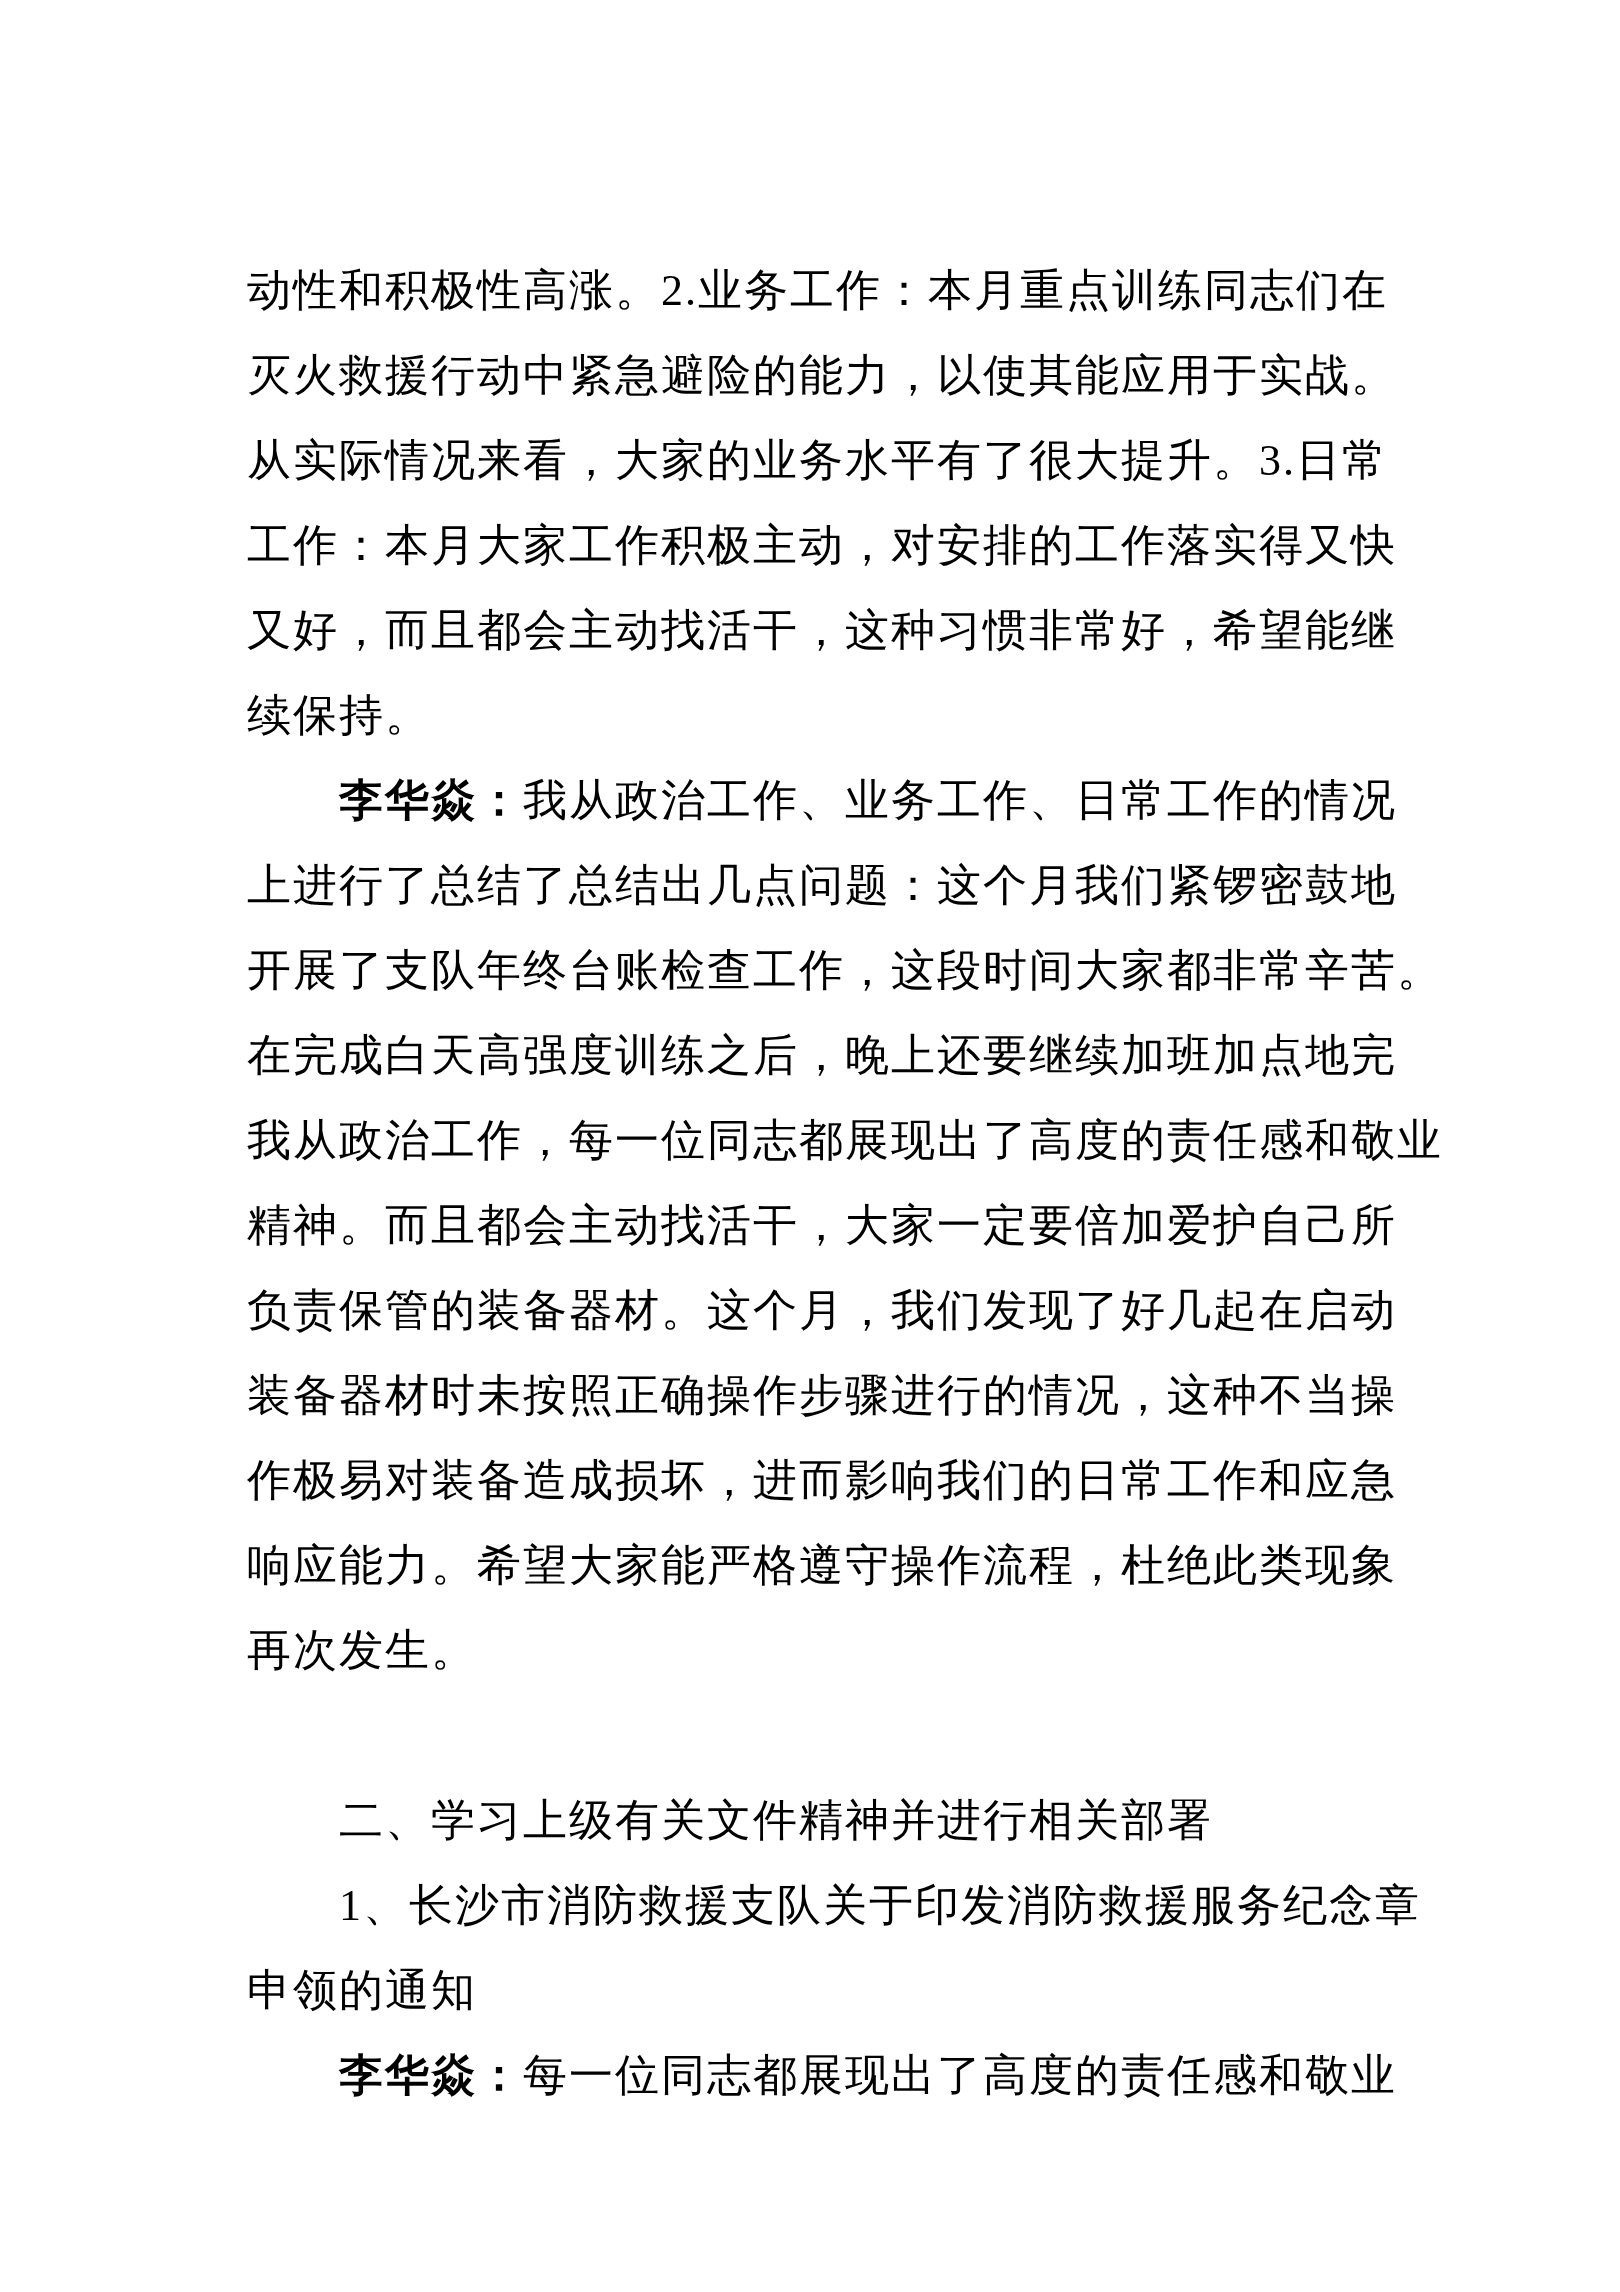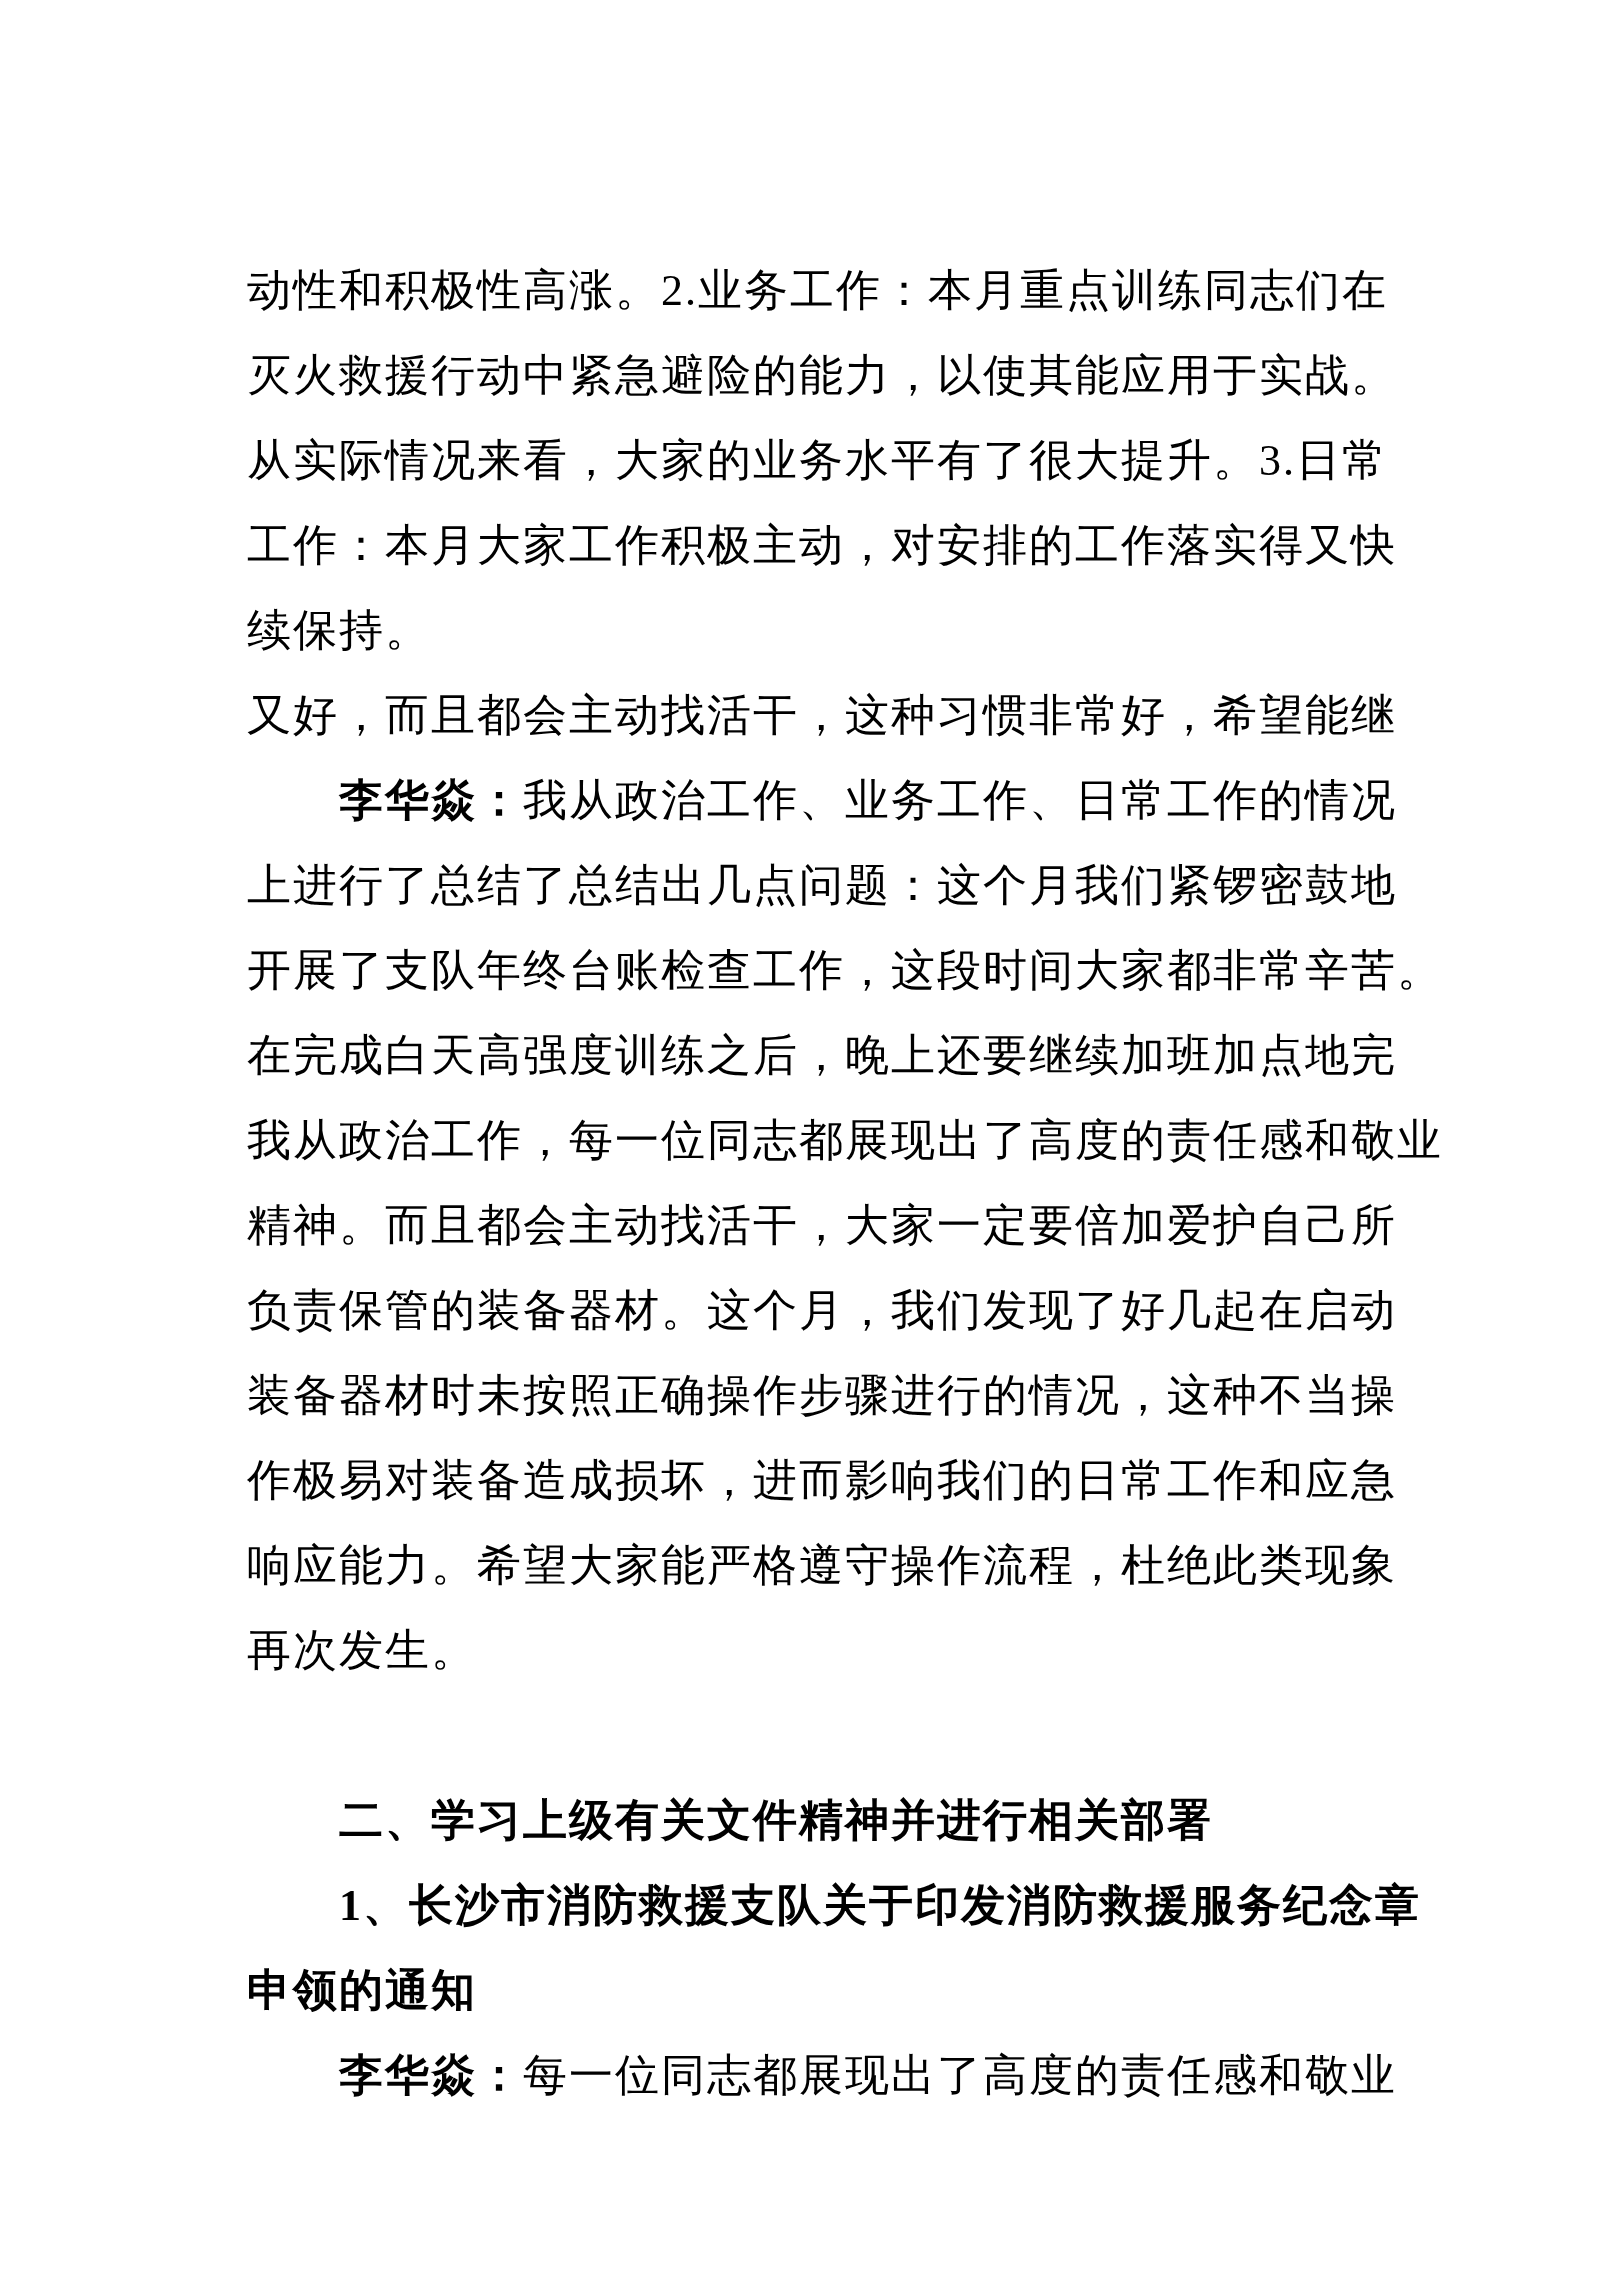--- a/index.html
+++ b/index.html
@@ -35,37 +35,37 @@
     font-weight: 400;
   }
   .line {
     height: 85px;
     white-space: nowrap;
   }
   .line.indent {
     padding-left: 92px; 
   }
   .line.bold {
-    font-weight: 700;
+    font-weight: 400;
   }
   .line b {
     font-weight: 700;
   }
 </style>
 </head>
 <body>
 
 <div class="page">
   <div class="text-block" style="color: rgb(0, 0, 0);">
       <div class="line">动性和积极性高涨。2.业务工作：本月重点训练同志们在</div>
       <div class="line">灭火救援行动中紧急避险的能力，以使其能应用于实战。</div>
       <div class="line">从实际情况来看，大家的业务水平有了很大提升。3.日常</div>
       <div class="line">工作：本月大家工作积极主动，对安排的工作落实得又快</div>
+      <div class="line">又好，而且都会主动找活干，这种习惯非常好，希望能继</div>
       <div class="line">续保持。</div>
-      <div class="line">又好，而且都会主动找活干，这种习惯非常好，希望能继</div>
       <div class="line indent"><b>李华焱：</b><span>我从政治工作、业务工作、日常工作的情况</span></div>
       <div class="line">上进行了总结了总结出几点问题：这个月我们紧锣密鼓地</div>
       <div class="line">开展了支队年终台账检查工作，这段时间大家都非常辛苦。</div>
       <div class="line">在完成白天高强度训练之后，晚上还要继续加班加点地完</div>
       <div class="line">我从政治工作，每一位同志都展现出了高度的责任感和敬业</div>
       <div class="line">精神。而且都会主动找活干，大家一定要倍加爱护自己所</div>
       <div class="line">负责保管的装备器材。这个月，我们发现了好几起在启动</div>
       <div class="line">装备器材时未按照正确操作步骤进行的情况，这种不当操</div>
       <div class="line">作极易对装备造成损坏，进而影响我们的日常工作和应急</div>
       <div class="line">响应能力。希望大家能严格遵守操作流程，杜绝此类现象</div>

